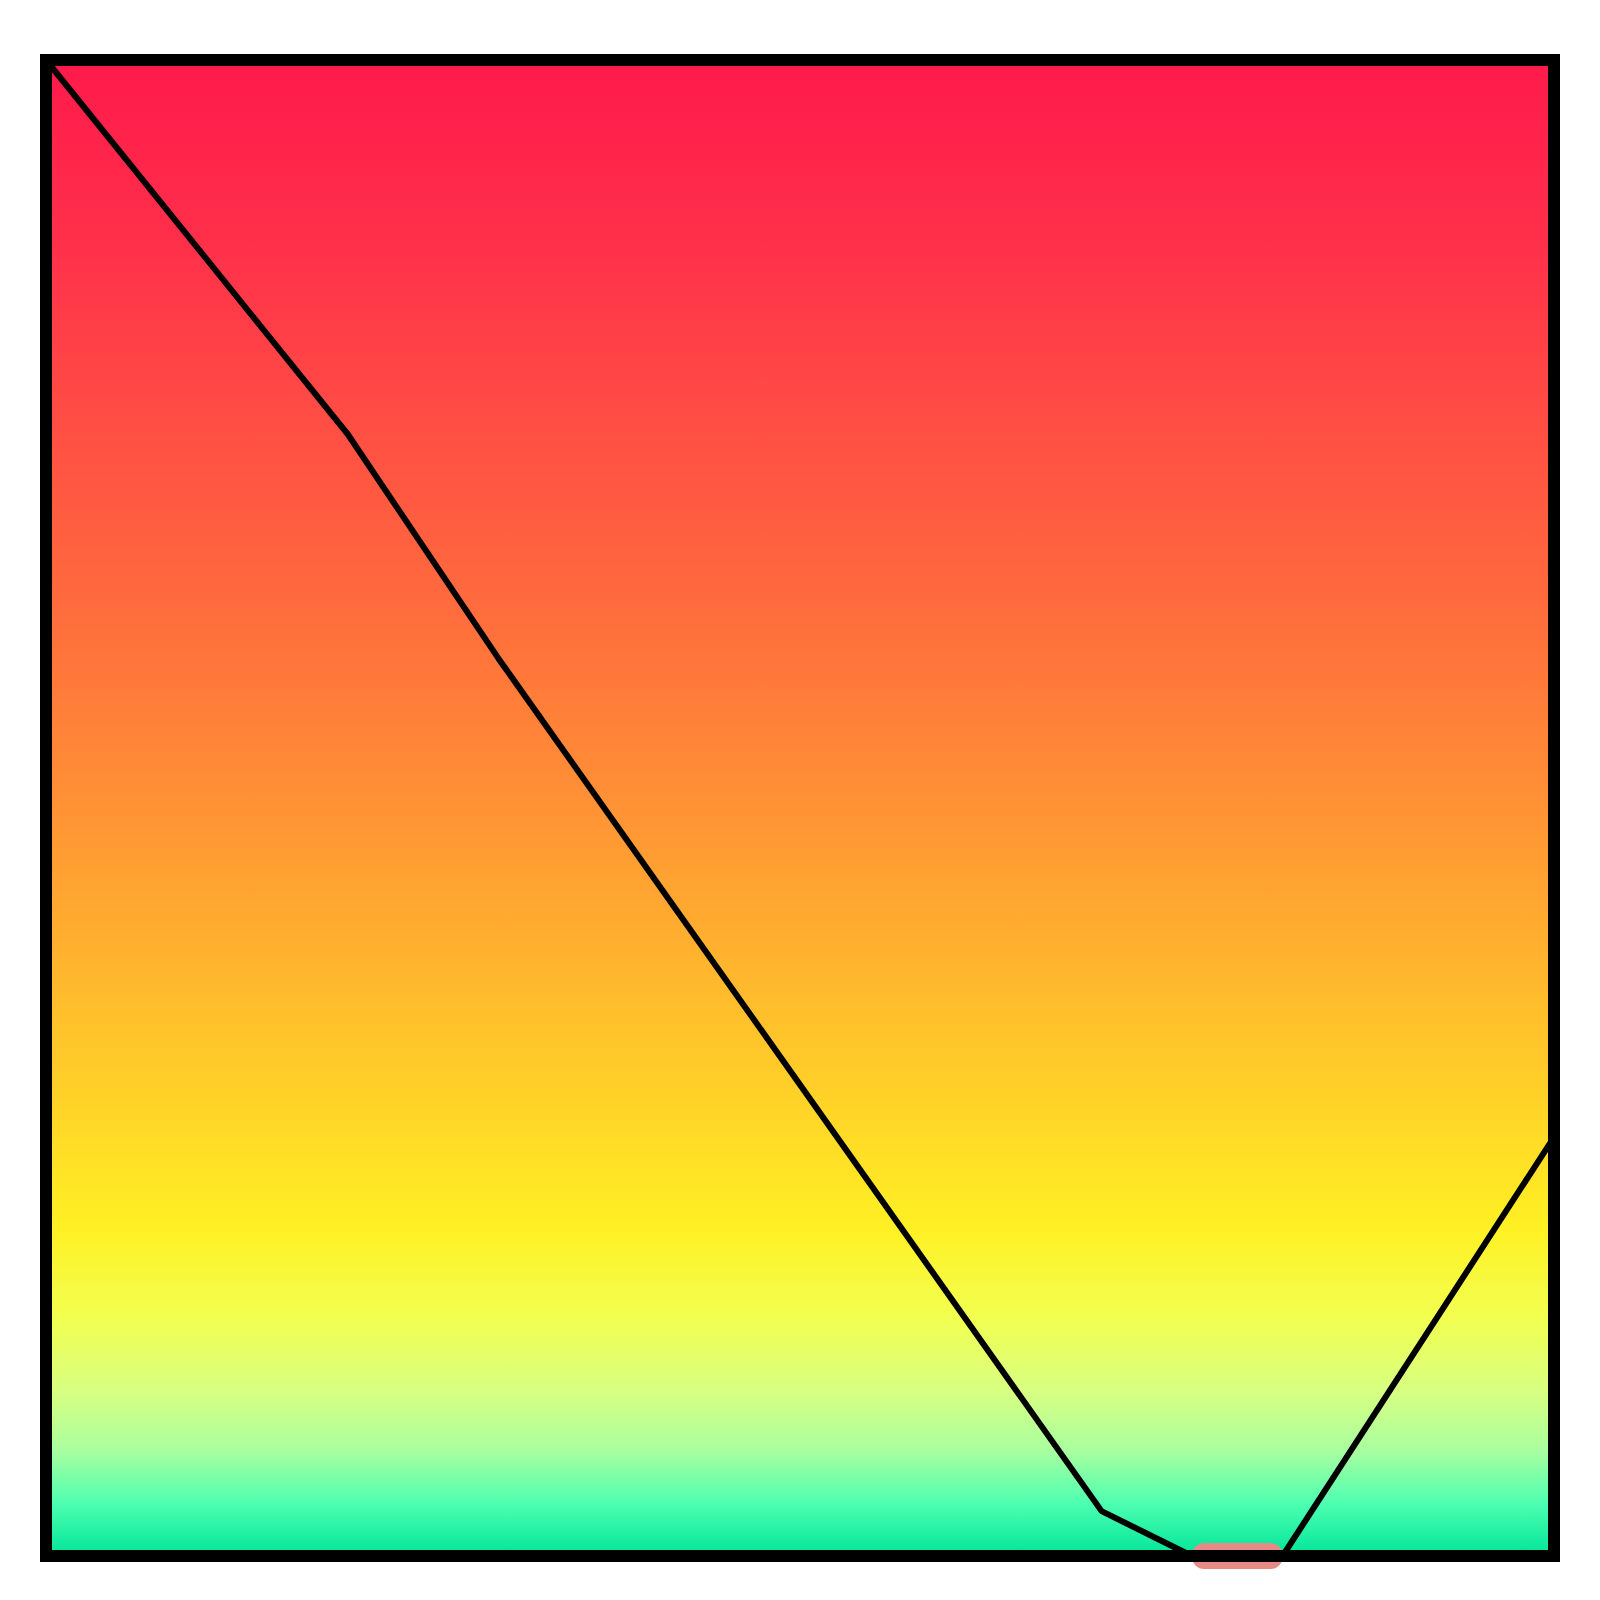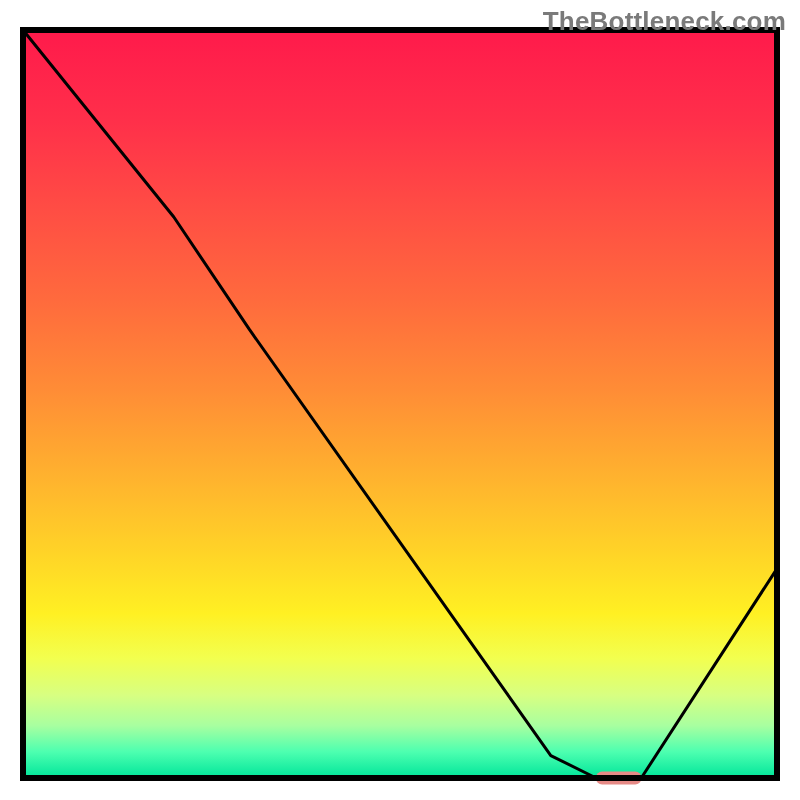--- a/index.html
+++ b/index.html
@@ -31,21 +31,20 @@
     top: 0;
     left: 0;
     width: 800px;
     height: 800px;
   }
 </style>
 </head>
 <body>
 
 <div class="chart-container">
-  <div class="watermark">TheBottleneck.com</div>
 
   <svg class="chart" viewBox="0 0 800 800" preserveAspectRatio="none">
     <defs>
       <linearGradient id="bgGrad" x1="0" y1="0" x2="0" y2="1">
           <stop offset="0.00%" stop-color="#ff1a4b"></stop>
           <stop offset="12.00%" stop-color="#ff2f4a"></stop>
           <stop offset="24.00%" stop-color="#ff4d44"></stop>
           <stop offset="36.00%" stop-color="#ff6a3d"></stop>
           <stop offset="48.00%" stop-color="#ff8c36"></stop>
           <stop offset="60.00%" stop-color="#ffb32e"></stop>

